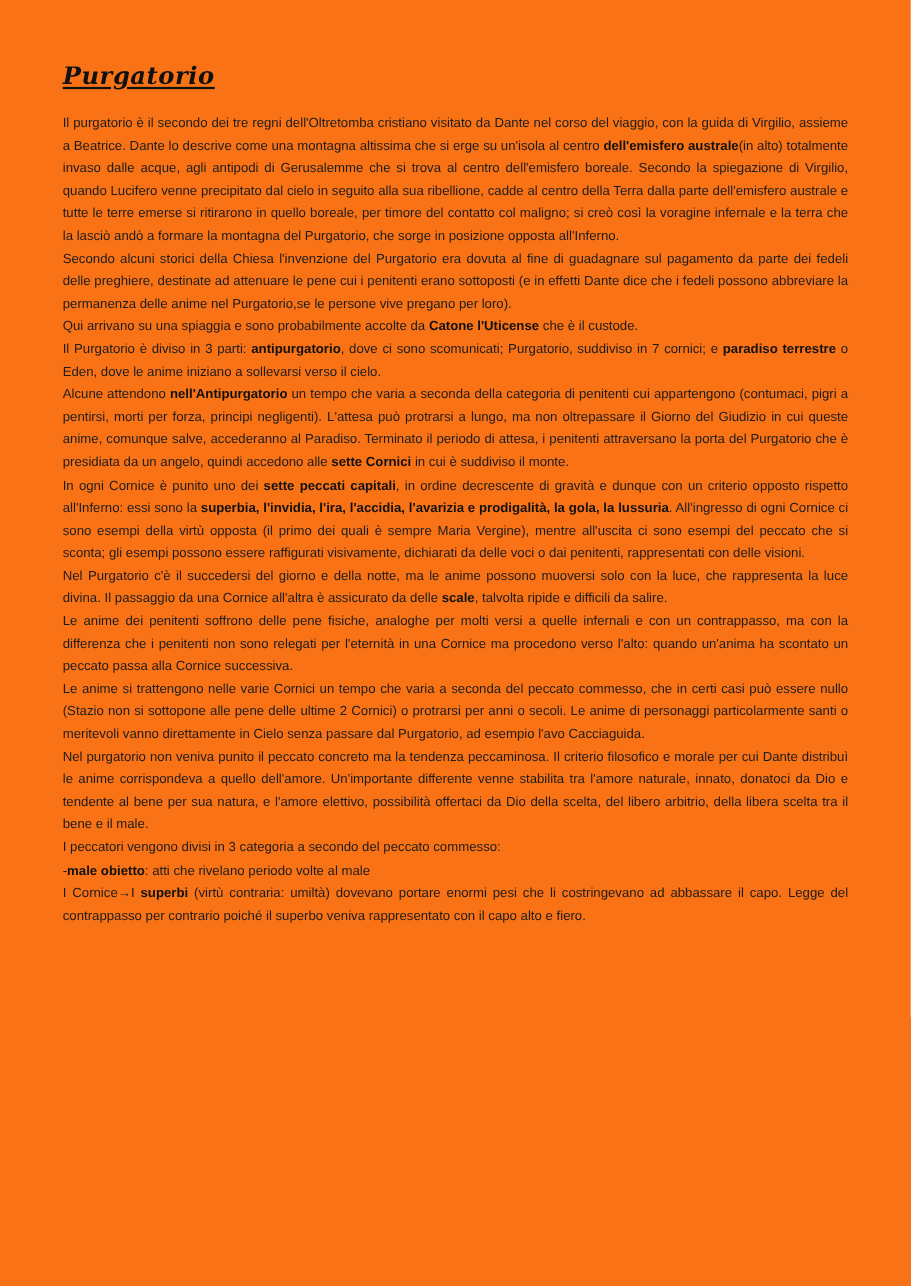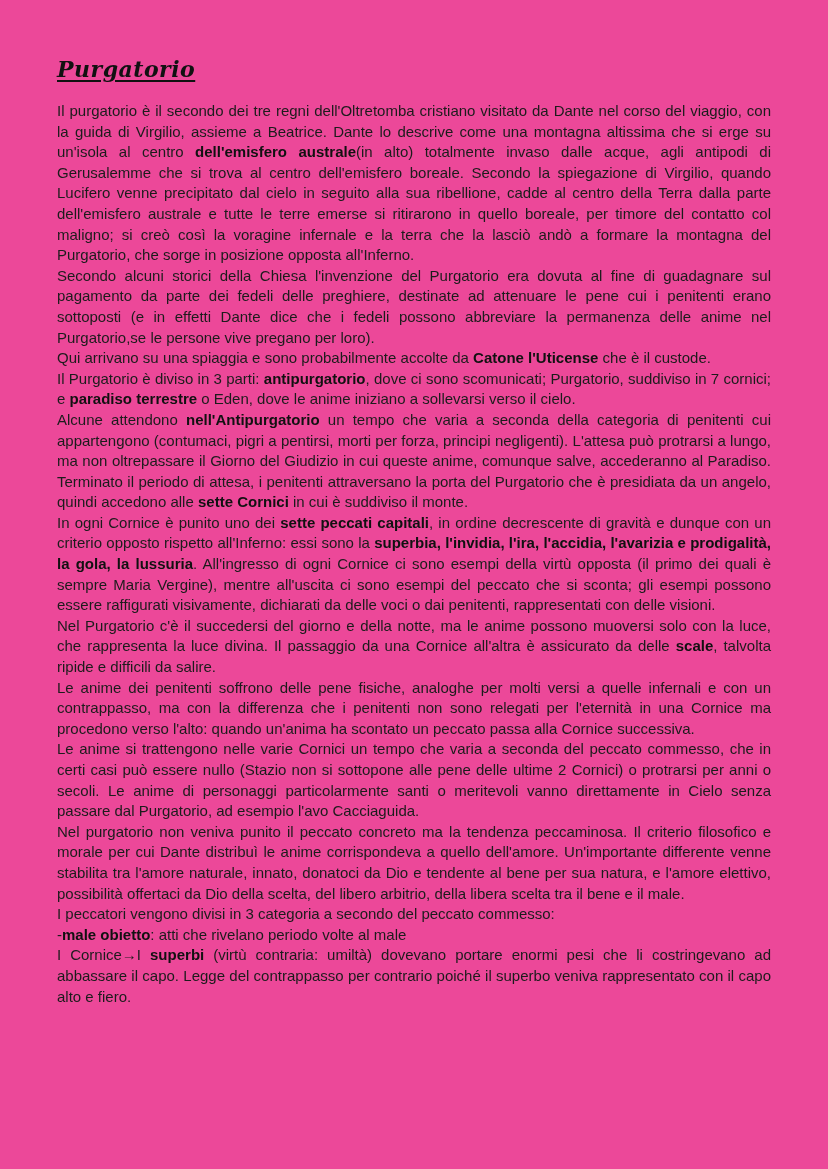--- a/index.html
+++ b/index.html
@@ -8,38 +8,38 @@
     width: 828px;
     height: 1169px;
     overflow: hidden;
     font-family: "Liberation Sans", sans-serif;
     color: #1c1c1c;
     -webkit-font-smoothing: antialiased;
   }
   .page {
     width: 828px;
     height: 1169px;
-    background: #ec4899;
+    background: #f97316;
     padding: 56px 57px 40px 57px;
   }
   .doc-title {
     font-family: "DejaVu Serif", serif;
     font-style: italic;
     font-weight: 700;
     font-size: 22px;
     line-height: 27px;
     letter-spacing: 0.5px;
     text-decoration: underline;
     text-underline-offset: 3px;
     display: inline-block;
     color: #111111;
   }
   .title-row { margin-bottom: 18px; }
   .doc-body {
-    font-size: 15px;
+    font-size: 12px;
     line-height: 20.6px;
     text-align: justify;
   }
   .para { margin: 0; text-align: justify; }
   .para strong { font-weight: 700; color: #111111; }
 </style>
 </head>
 <body>
 
 <div class="page">

